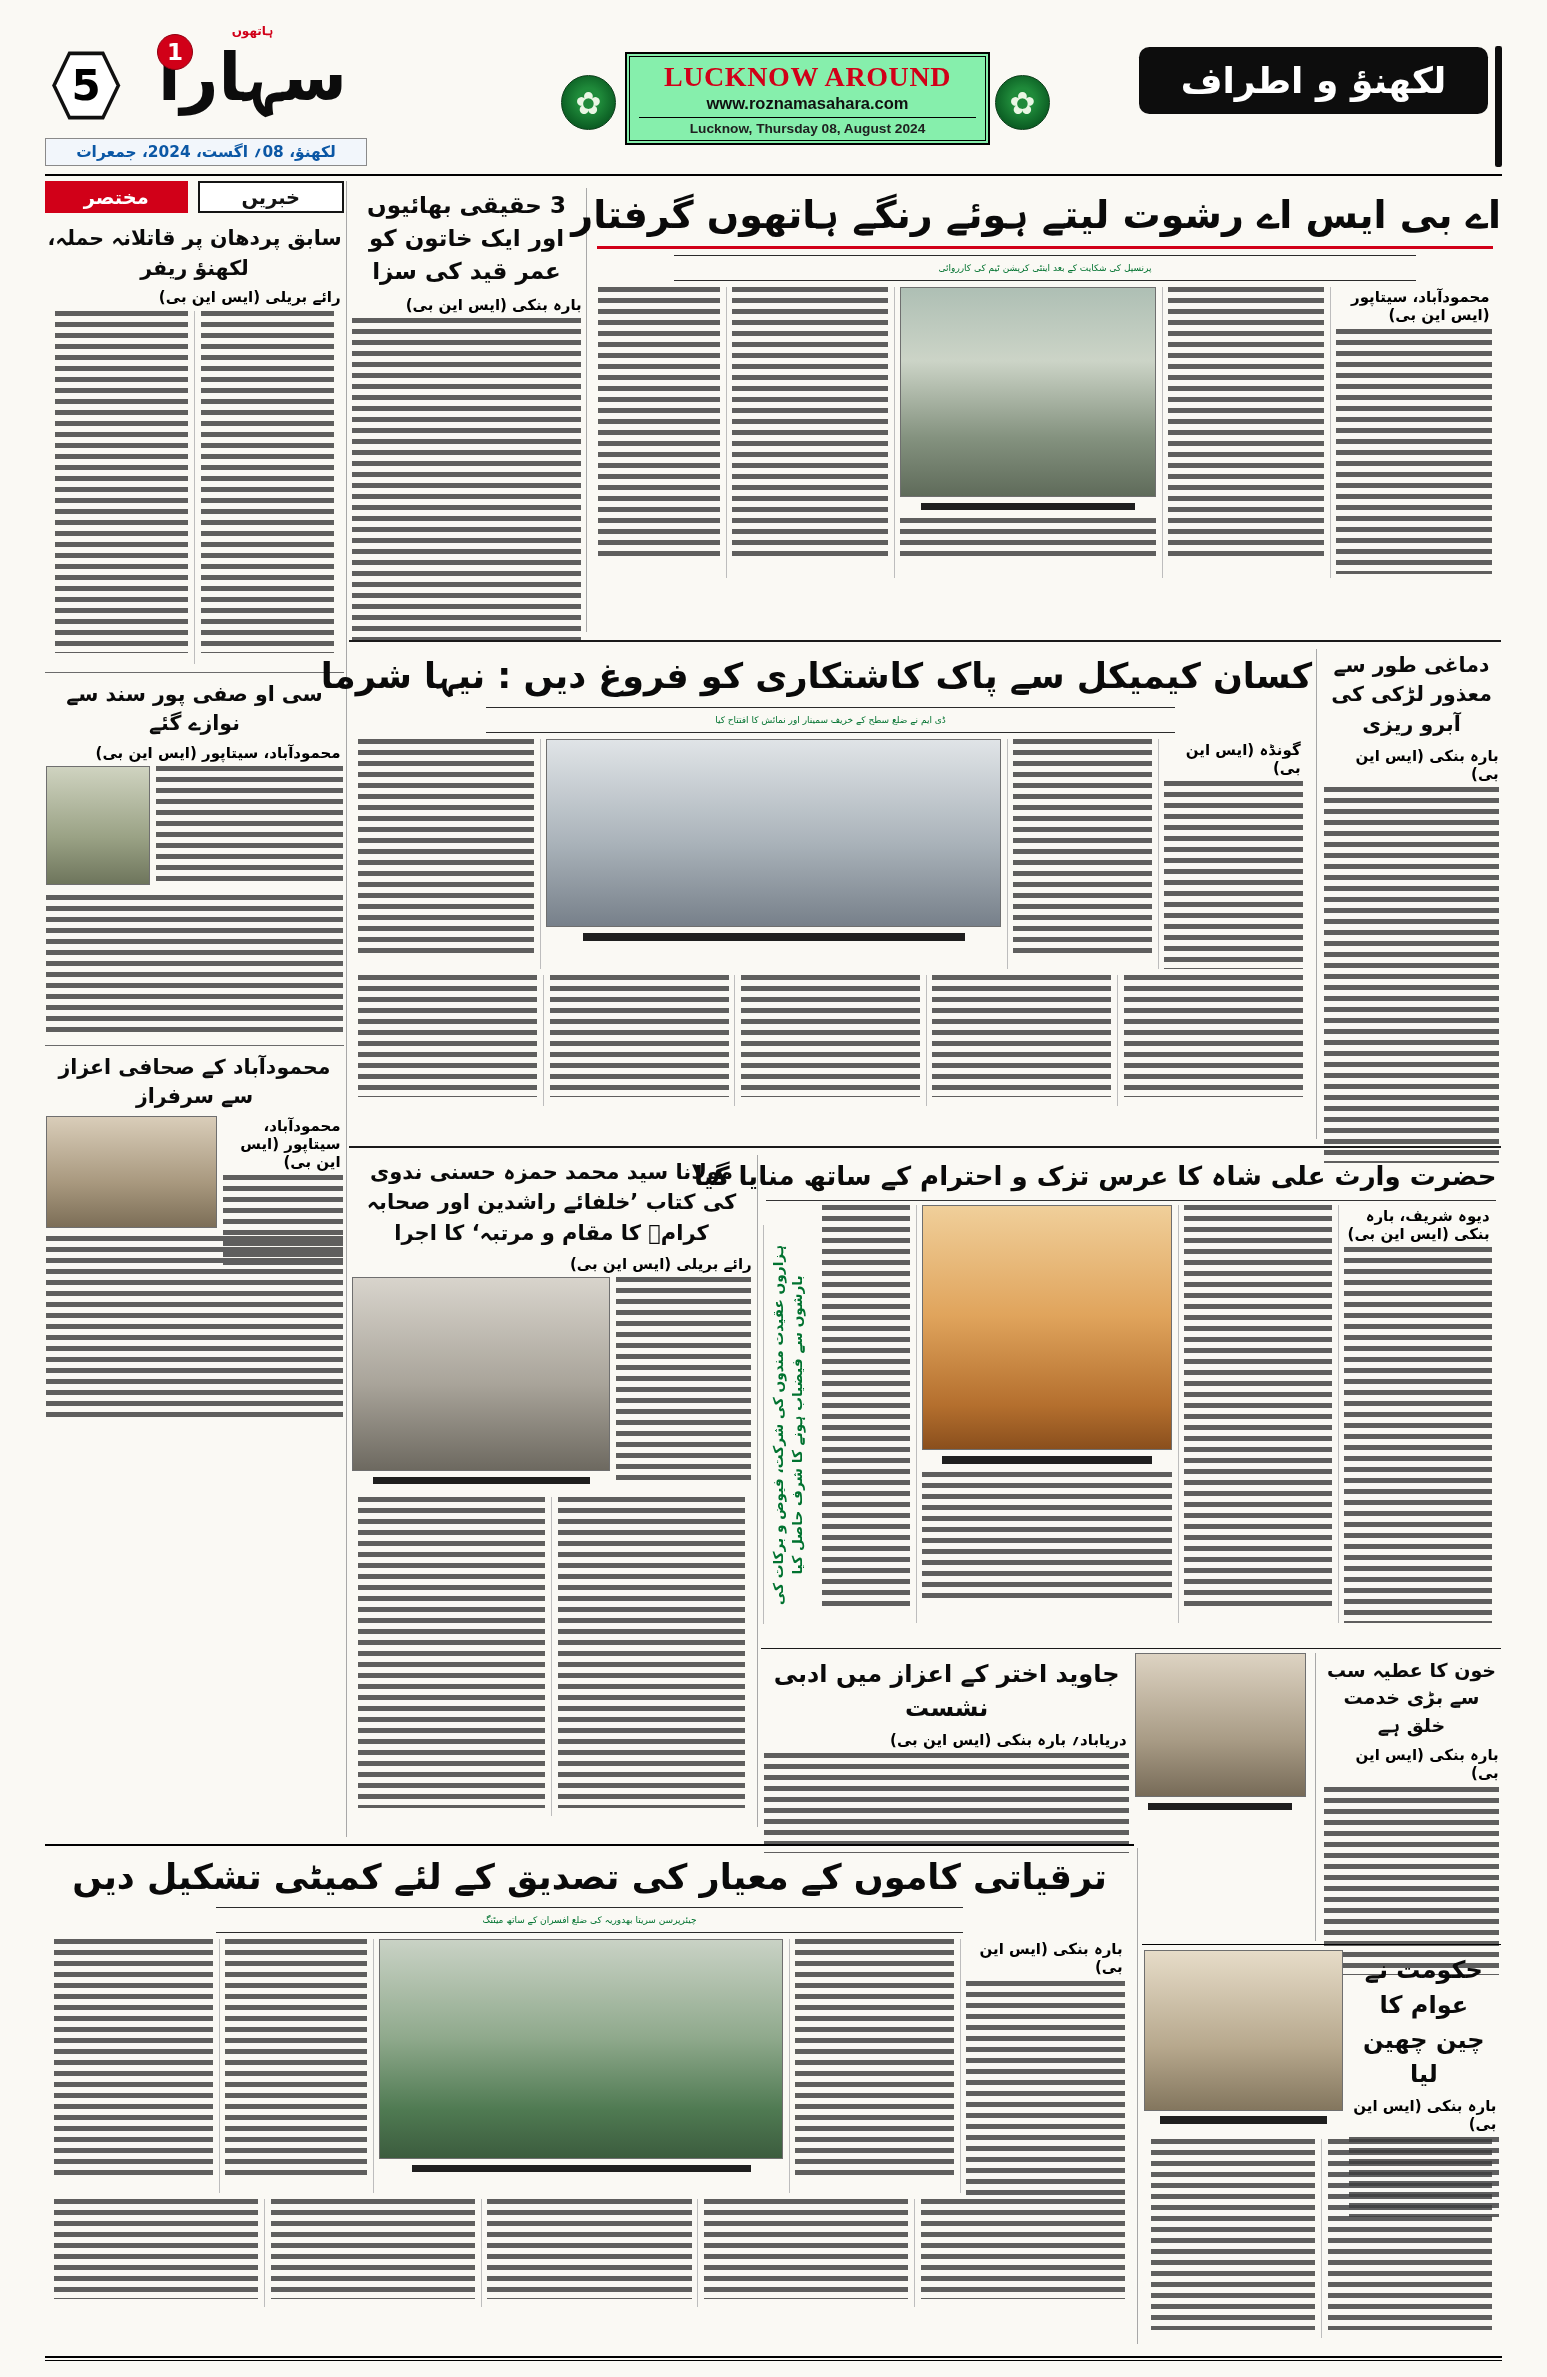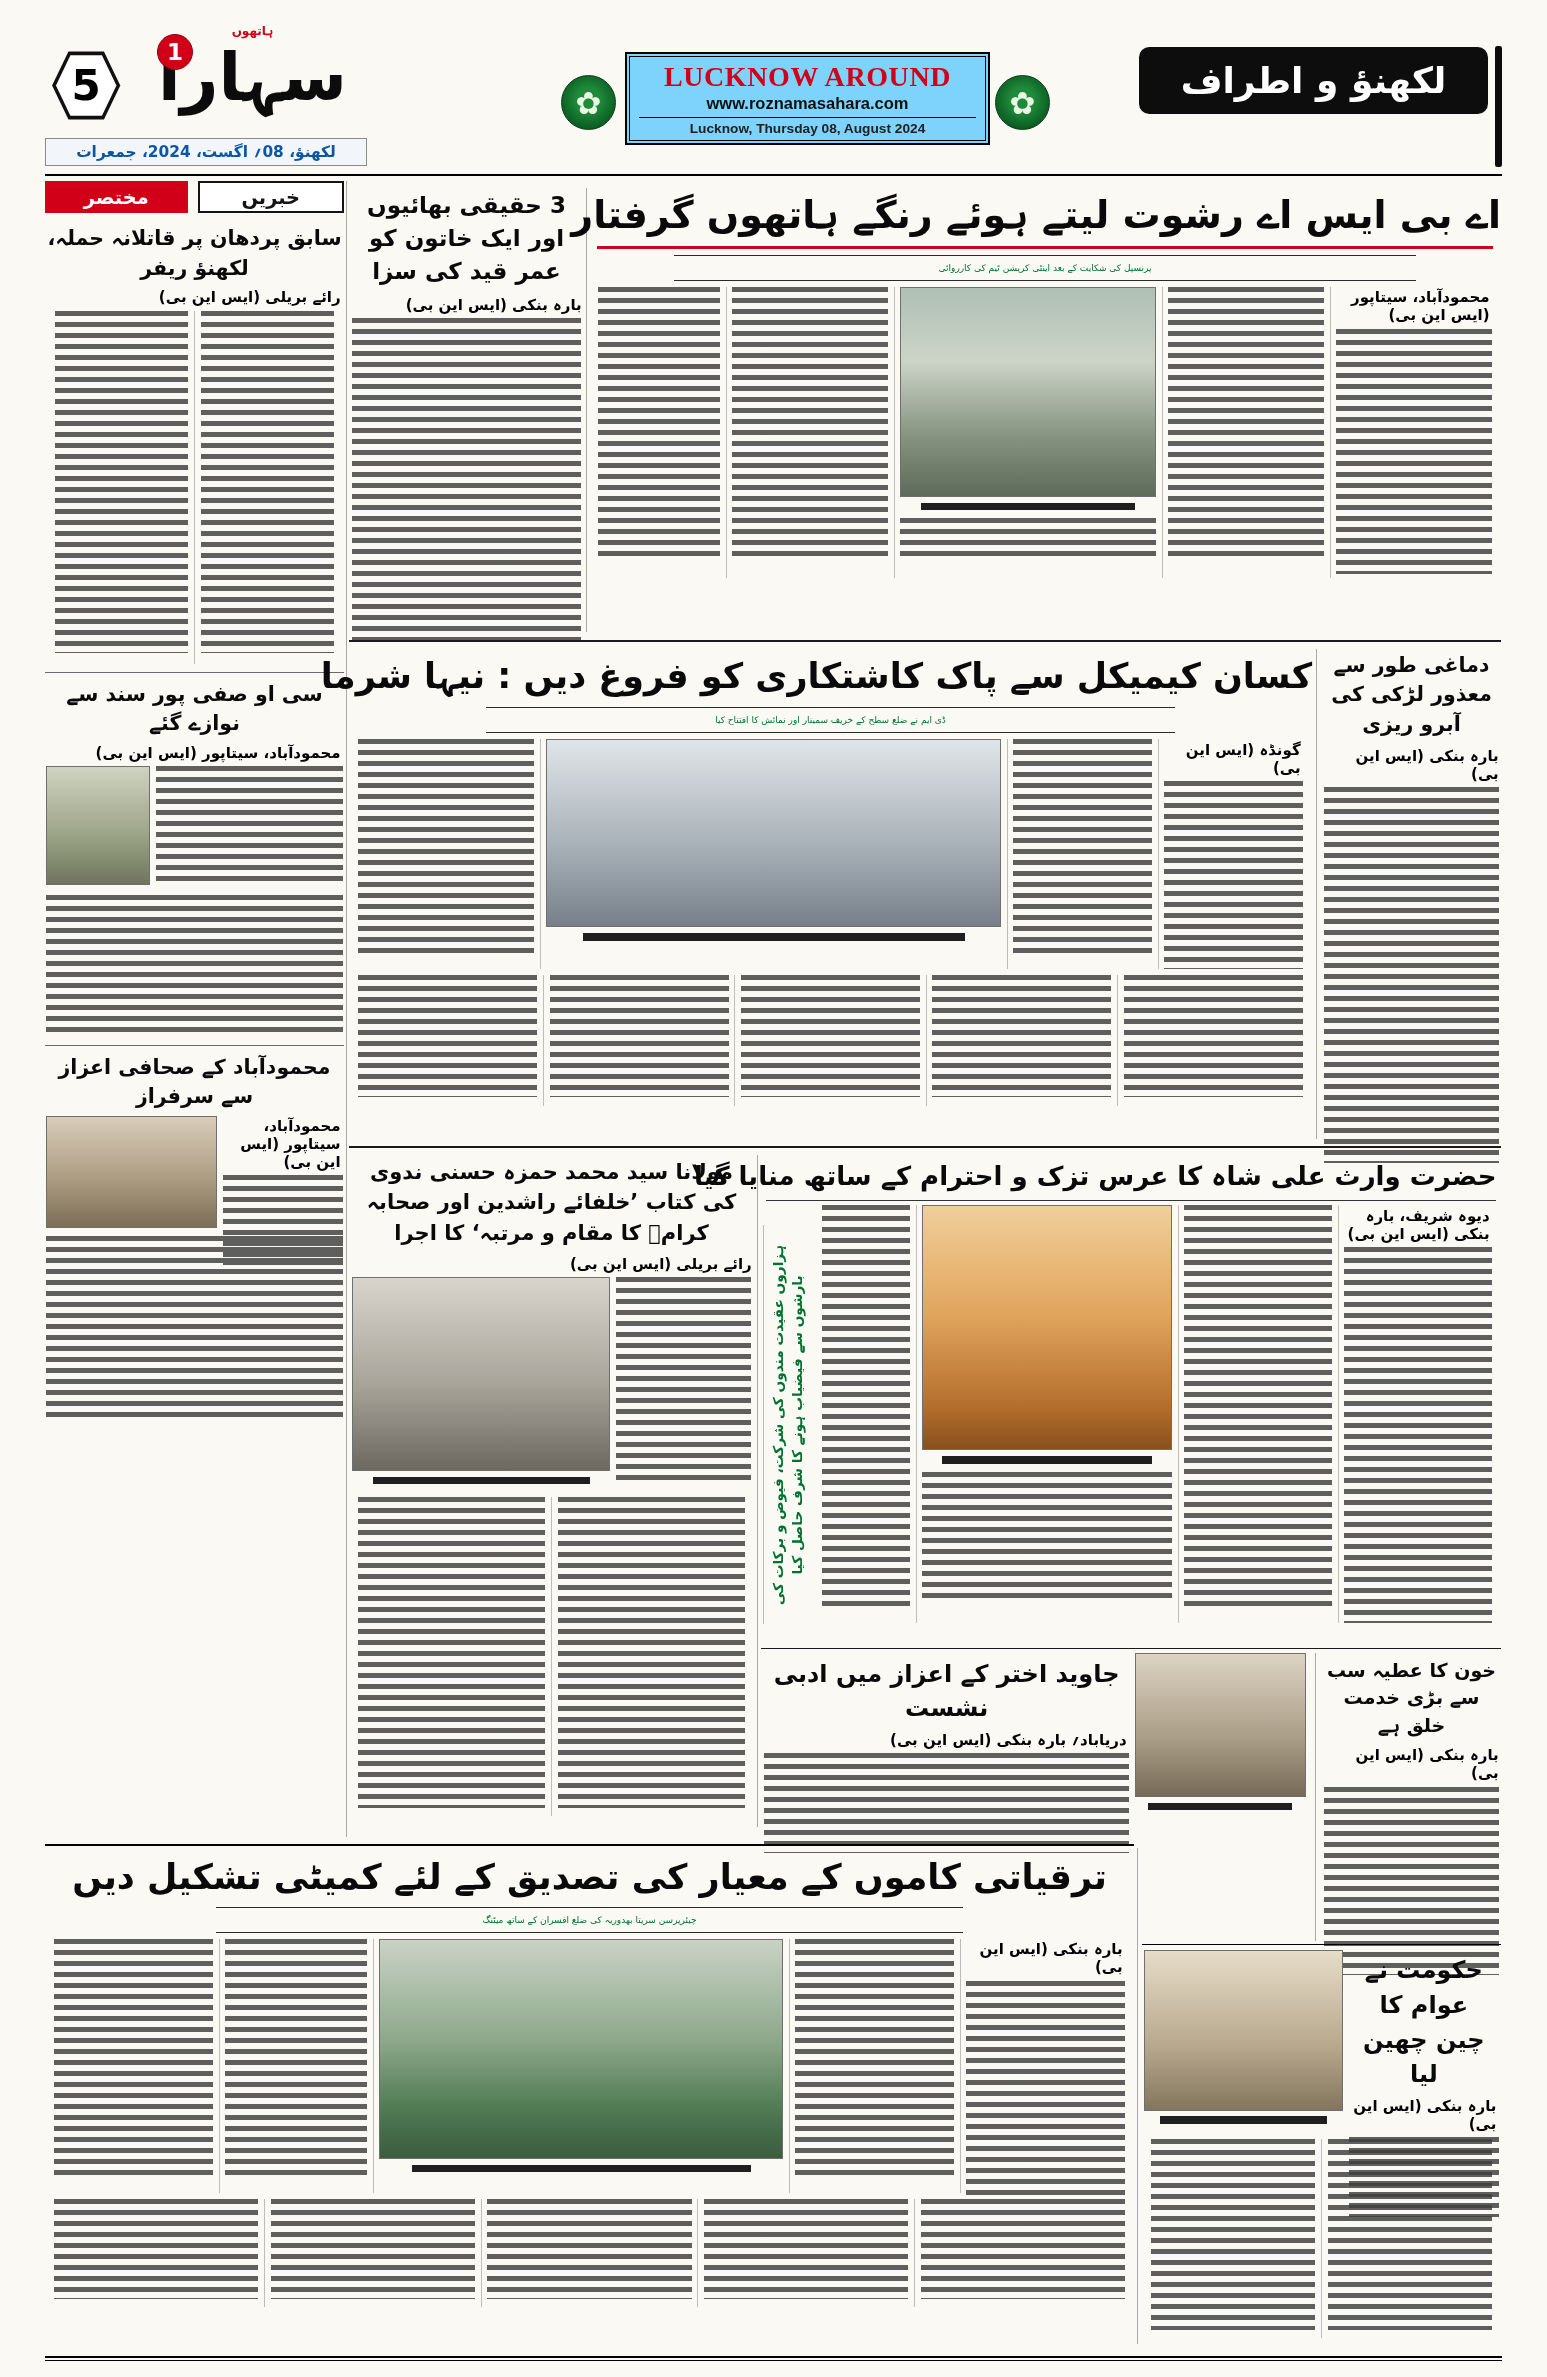--- a/index.html
+++ b/index.html
@@ -23,21 +23,21 @@
   .logo-badge{position:absolute;top:10.3px;left:27px;width:36px;height:36px;border-radius:50%;
        background:var(--red);color:#fff;display:flex;align-items:center;justify-content:center;
        font-size:23px;font-weight:bold;border:1.7px solid #8e0010}
   .edition{position:absolute;left:0px;top:115px;width:322px;border:0.9px solid #8a8a8a;
        color:var(--blue);font-weight:bold;font-size:15.4px;text-align:center;padding:4px 2.3px;background:#f2f6fb}
   .medal{position:absolute;width:55px;height:55px;border-radius:50%;
        background:radial-gradient(circle at 50% 45%,#1f8a3a 0 30%,#0c5f24 70%,#06401a);
        color:#eaf6e4;display:flex;align-items:center;justify-content:center;font-size:31px;border:1.7px solid #titanic;
        border:1.7px solid #0a3d18}
   .m1{left:516px;top:52px}.m2{left:950px;top:52px}
-  .mast-box{position:absolute;left:580px;top:28.5px;width:365px;border:2px solid #000;background:#7dd3fc;padding:2.3px}
+  .mast-box{position:absolute;left:580px;top:28.5px;width:365px;border:2px solid #000;background:#86efac;padding:2.3px}
   .mast-in{border:0.9px solid #000;padding:4.6px 3.4px 3.4px;text-align:center}
   .mast-title{font-family:"Liberation Serif",serif;font-weight:bold;font-size:28px;color:var(--red);letter-spacing:0.6px;direction:ltr}
   .mast-url{font-family:"Liberation Sans",sans-serif;font-weight:bold;font-size:16.5px;color:#101010;direction:ltr;margin-top:1.1px}
   .mast-rule{height:0;border-top:1.1px solid #000;margin:3.4px 5.7px}
   .mast-date{font-family:"Liberation Sans",sans-serif;font-size:13.7px;font-weight:bold;color:#202020;direction:ltr}
   .section-box{position:absolute;left:1094px;top:24px;width:349px;height:67px;background:#0d0d0d;border-radius:10.3px;
        display:flex;align-items:center;justify-content:center}
   .section-box span{color:#fff;font-size:36px;font-weight:bold}
   .edge-bar{position:absolute;left:1450px;top:23px;width:6.8px;height:121px;background:#0d0d0d;border-radius:2.3px}
 

